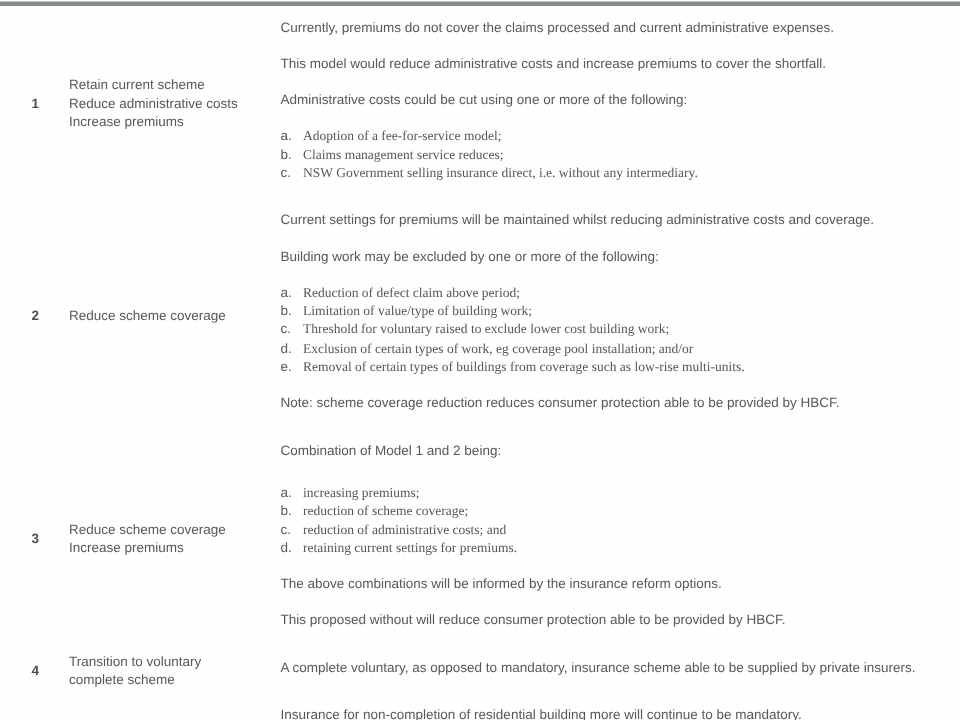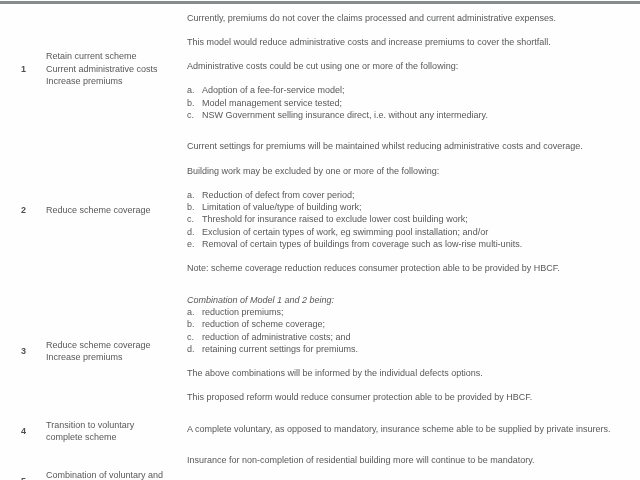--- a/index.html
+++ b/index.html
@@ -56,123 +56,123 @@
   .cell-desc {
     display: table-cell;
     vertical-align: top;
     box-sizing: border-box;
     padding-top: 7px;
   }
   .cell-desc p {
     margin: 0 0 12px 0;
     padding: 0;
   }
-  .cell-desc p.tight { margin-bottom: 0; font-style: italic; }
+  .cell-desc p.tight { margin-bottom: 16px; }
   .lettered-list { margin: 0 0 12px 0; }
   .list-item { display: flex; }
   .list-letter {
     flex: 0 0 15px;
     width: 15px;
   }
-  .list-text { flex: 1; }
+  .list-text { flex: 1; font-family: Liberation Serif, serif; }
 </style>
 </head>
 <body>
 
 <div class="page">
   <div class="top-border"></div>
   <div class="reform-table" id="reform-table">
       <div class="t-row">
         <div class="cell-num"><span>1</span></div>
         <div class="cell-option">
           <div class="opt-line">Retain current scheme</div>
-          <div class="opt-line">Current administrative costs</div>
+          <div class="opt-line">Reduce administrative costs</div>
           <div class="opt-line">Increase premiums</div>
         </div>
         <div class="cell-desc">
           <p>Currently, premiums do not cover the claims processed and current administrative expenses.</p>
           <p>This model would reduce administrative costs and increase premiums to cover the shortfall.</p>
           <p>Administrative costs could be cut using one or more of the following:</p>
           <div class="lettered-list">
             <div class="list-item">
               <span class="list-letter">a.</span>
               <span class="list-text">Adoption of a fee-for-service model;</span>
             </div>
             <div class="list-item">
               <span class="list-letter">b.</span>
-              <span class="list-text">Model management service tested;</span>
+              <span class="list-text">Claims management service reduces;</span>
             </div>
             <div class="list-item">
               <span class="list-letter">c.</span>
               <span class="list-text">NSW Government selling insurance direct, i.e. without any intermediary.</span>
             </div>
           </div>
         </div>
       </div>
       <div class="t-row">
         <div class="cell-num"><span>2</span></div>
         <div class="cell-option">
           <div class="opt-line">Reduce scheme coverage</div>
         </div>
         <div class="cell-desc">
           <p>Current settings for premiums will be maintained whilst reducing administrative costs and coverage.</p>
           <p>Building work may be excluded by one or more of the following:</p>
           <div class="lettered-list">
             <div class="list-item">
               <span class="list-letter">a.</span>
-              <span class="list-text">Reduction of defect from cover period;</span>
+              <span class="list-text">Reduction of defect claim above period;</span>
             </div>
             <div class="list-item">
               <span class="list-letter">b.</span>
               <span class="list-text">Limitation of value/type of building work;</span>
             </div>
             <div class="list-item">
               <span class="list-letter">c.</span>
-              <span class="list-text">Threshold for insurance raised to exclude lower cost building work;</span>
+              <span class="list-text">Threshold for voluntary raised to exclude lower cost building work;</span>
             </div>
             <div class="list-item">
               <span class="list-letter">d.</span>
-              <span class="list-text">Exclusion of certain types of work, eg swimming pool installation; and/or</span>
+              <span class="list-text">Exclusion of certain types of work, eg coverage pool installation; and/or</span>
             </div>
             <div class="list-item">
               <span class="list-letter">e.</span>
               <span class="list-text">Removal of certain types of buildings from coverage such as low-rise multi-units.</span>
             </div>
           </div>
           <p>Note: scheme coverage reduction reduces consumer protection able to be provided by HBCF.</p>
         </div>
       </div>
       <div class="t-row">
         <div class="cell-num"><span>3</span></div>
         <div class="cell-option">
           <div class="opt-line">Reduce scheme coverage</div>
           <div class="opt-line">Increase premiums</div>
         </div>
         <div class="cell-desc">
           <p class="tight">Combination of Model 1 and 2 being:</p>
           <div class="lettered-list">
             <div class="list-item">
               <span class="list-letter">a.</span>
-              <span class="list-text">reduction premiums;</span>
+              <span class="list-text">increasing premiums;</span>
             </div>
             <div class="list-item">
               <span class="list-letter">b.</span>
               <span class="list-text">reduction of scheme coverage;</span>
             </div>
             <div class="list-item">
               <span class="list-letter">c.</span>
               <span class="list-text">reduction of administrative costs; and</span>
             </div>
             <div class="list-item">
               <span class="list-letter">d.</span>
               <span class="list-text">retaining current settings for premiums.</span>
             </div>
           </div>
-          <p>The above combinations will be informed by the individual defects options.</p>
-          <p>This proposed reform would reduce consumer protection able to be provided by HBCF.</p>
+          <p>The above combinations will be informed by the insurance reform options.</p>
+          <p>This proposed without will reduce consumer protection able to be provided by HBCF.</p>
         </div>
       </div>
       <div class="t-row">
         <div class="cell-num"><span>4</span></div>
         <div class="cell-option">
           <div class="opt-line">Transition to voluntary complete scheme</div>
         </div>
         <div class="cell-desc">
           <p>A complete voluntary, as opposed to mandatory, insurance scheme able to be supplied by private insurers.</p>
         </div>

